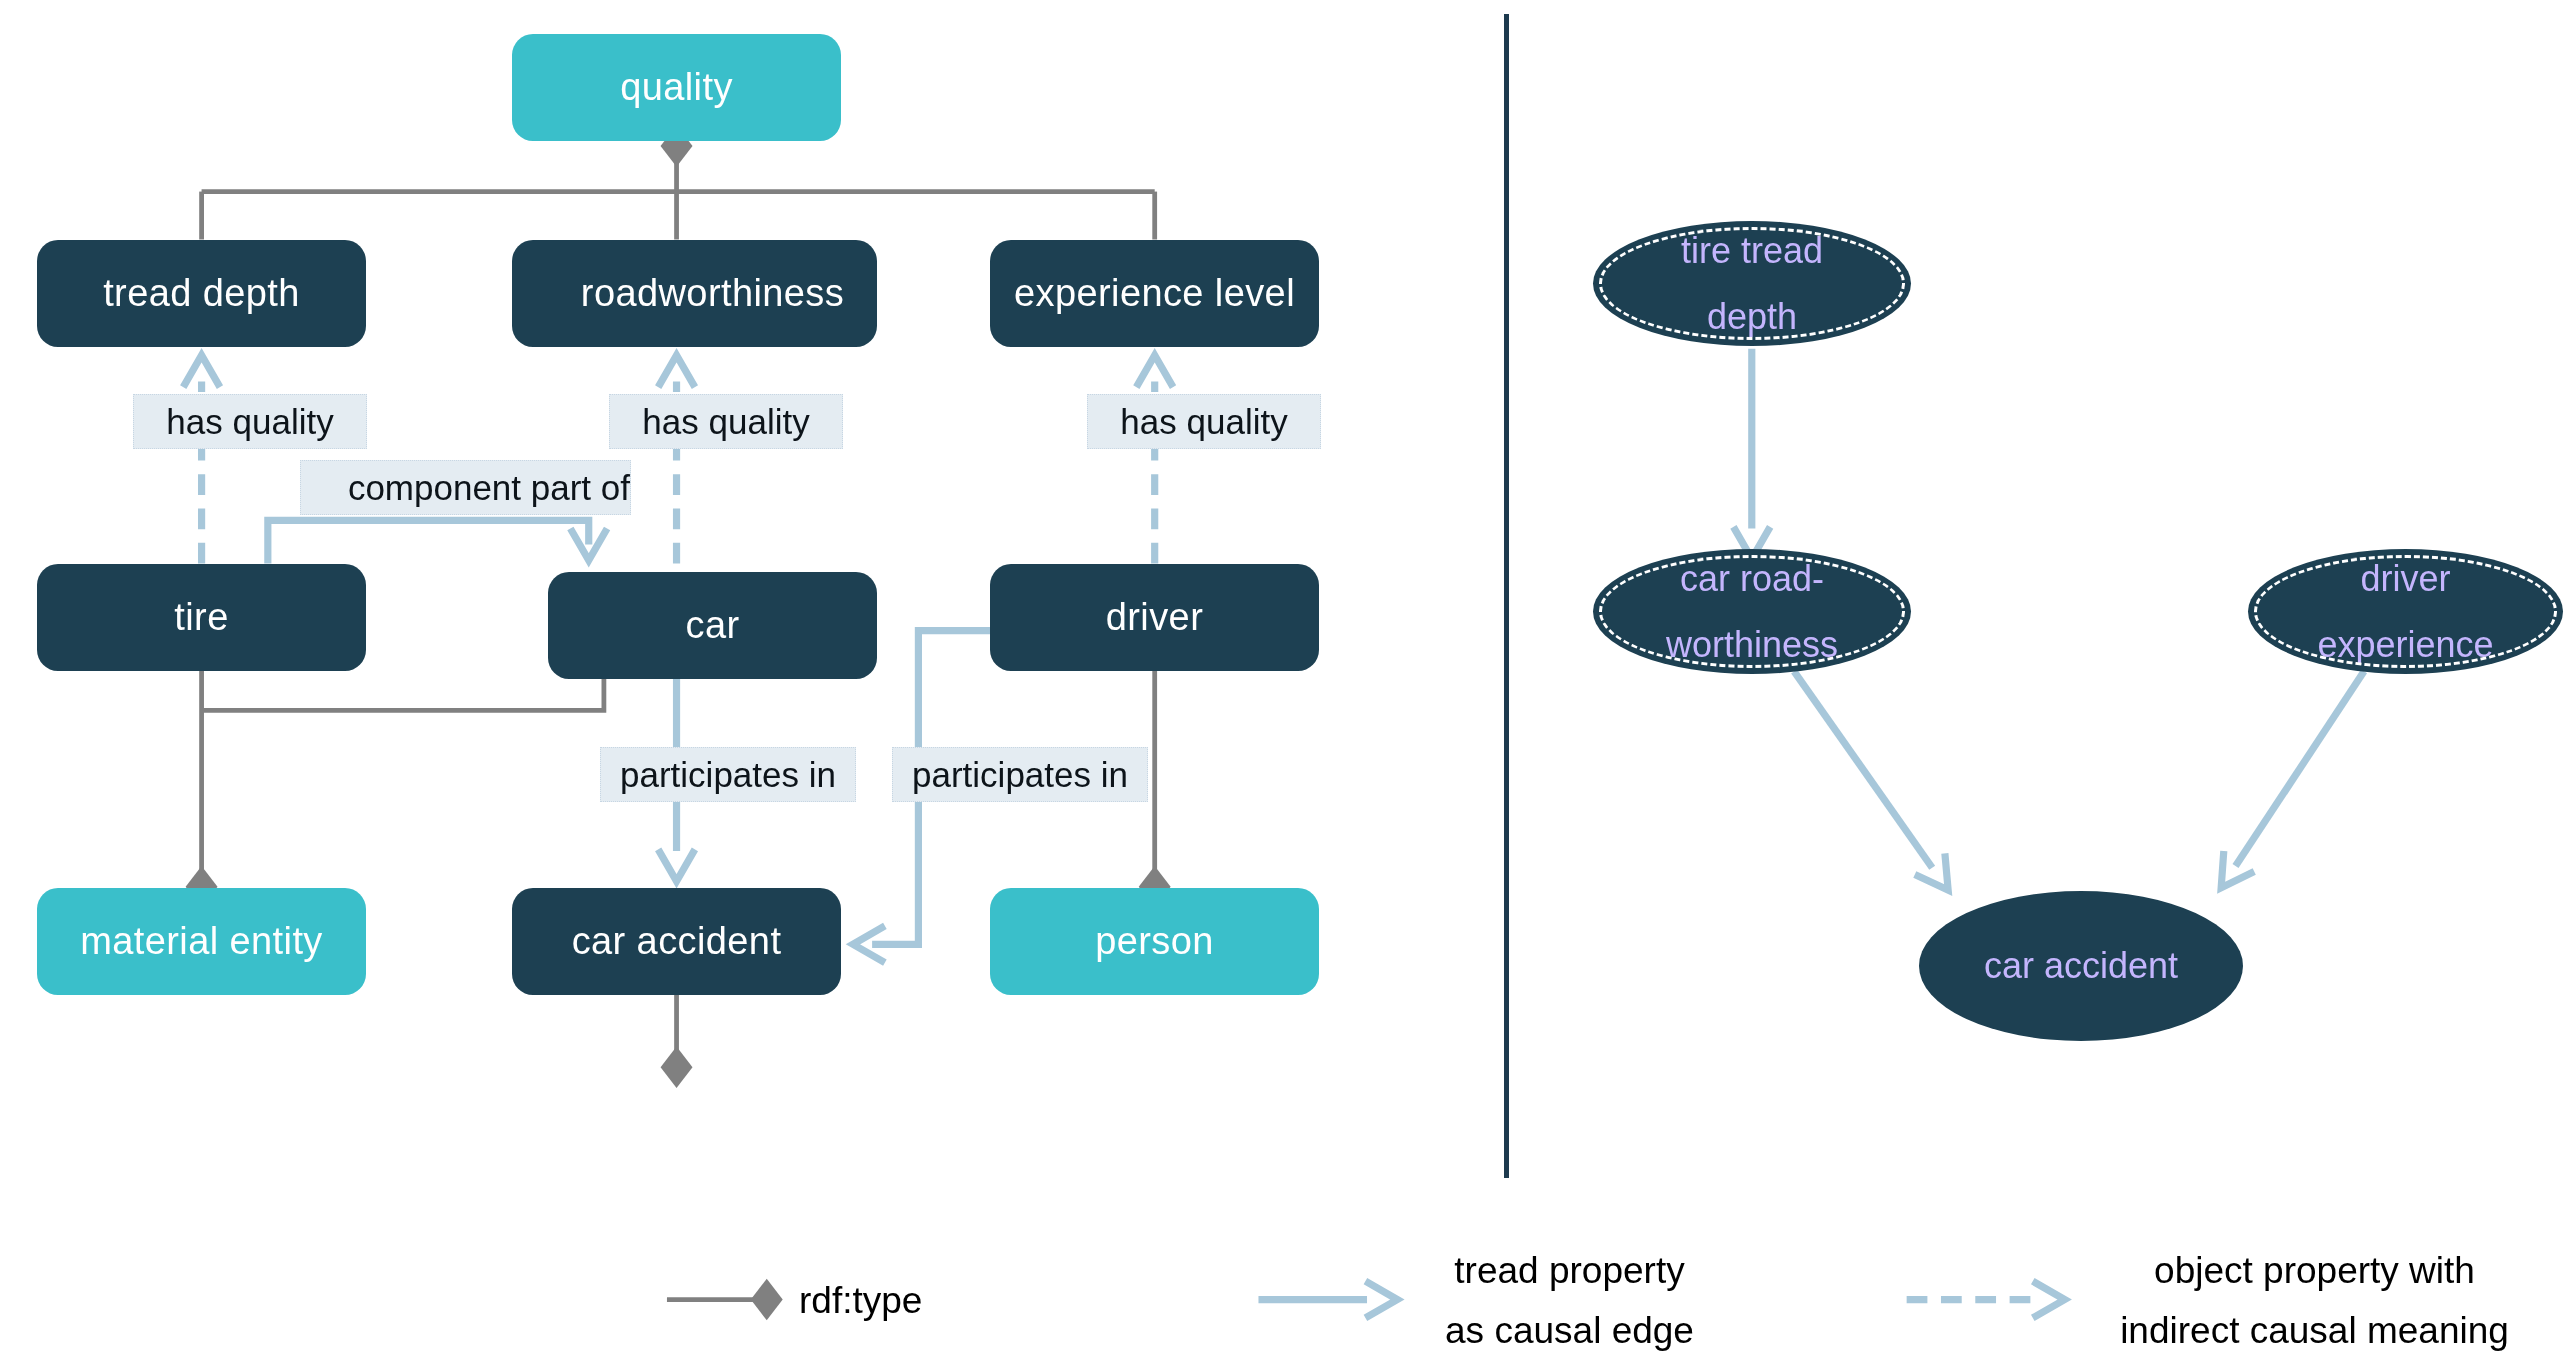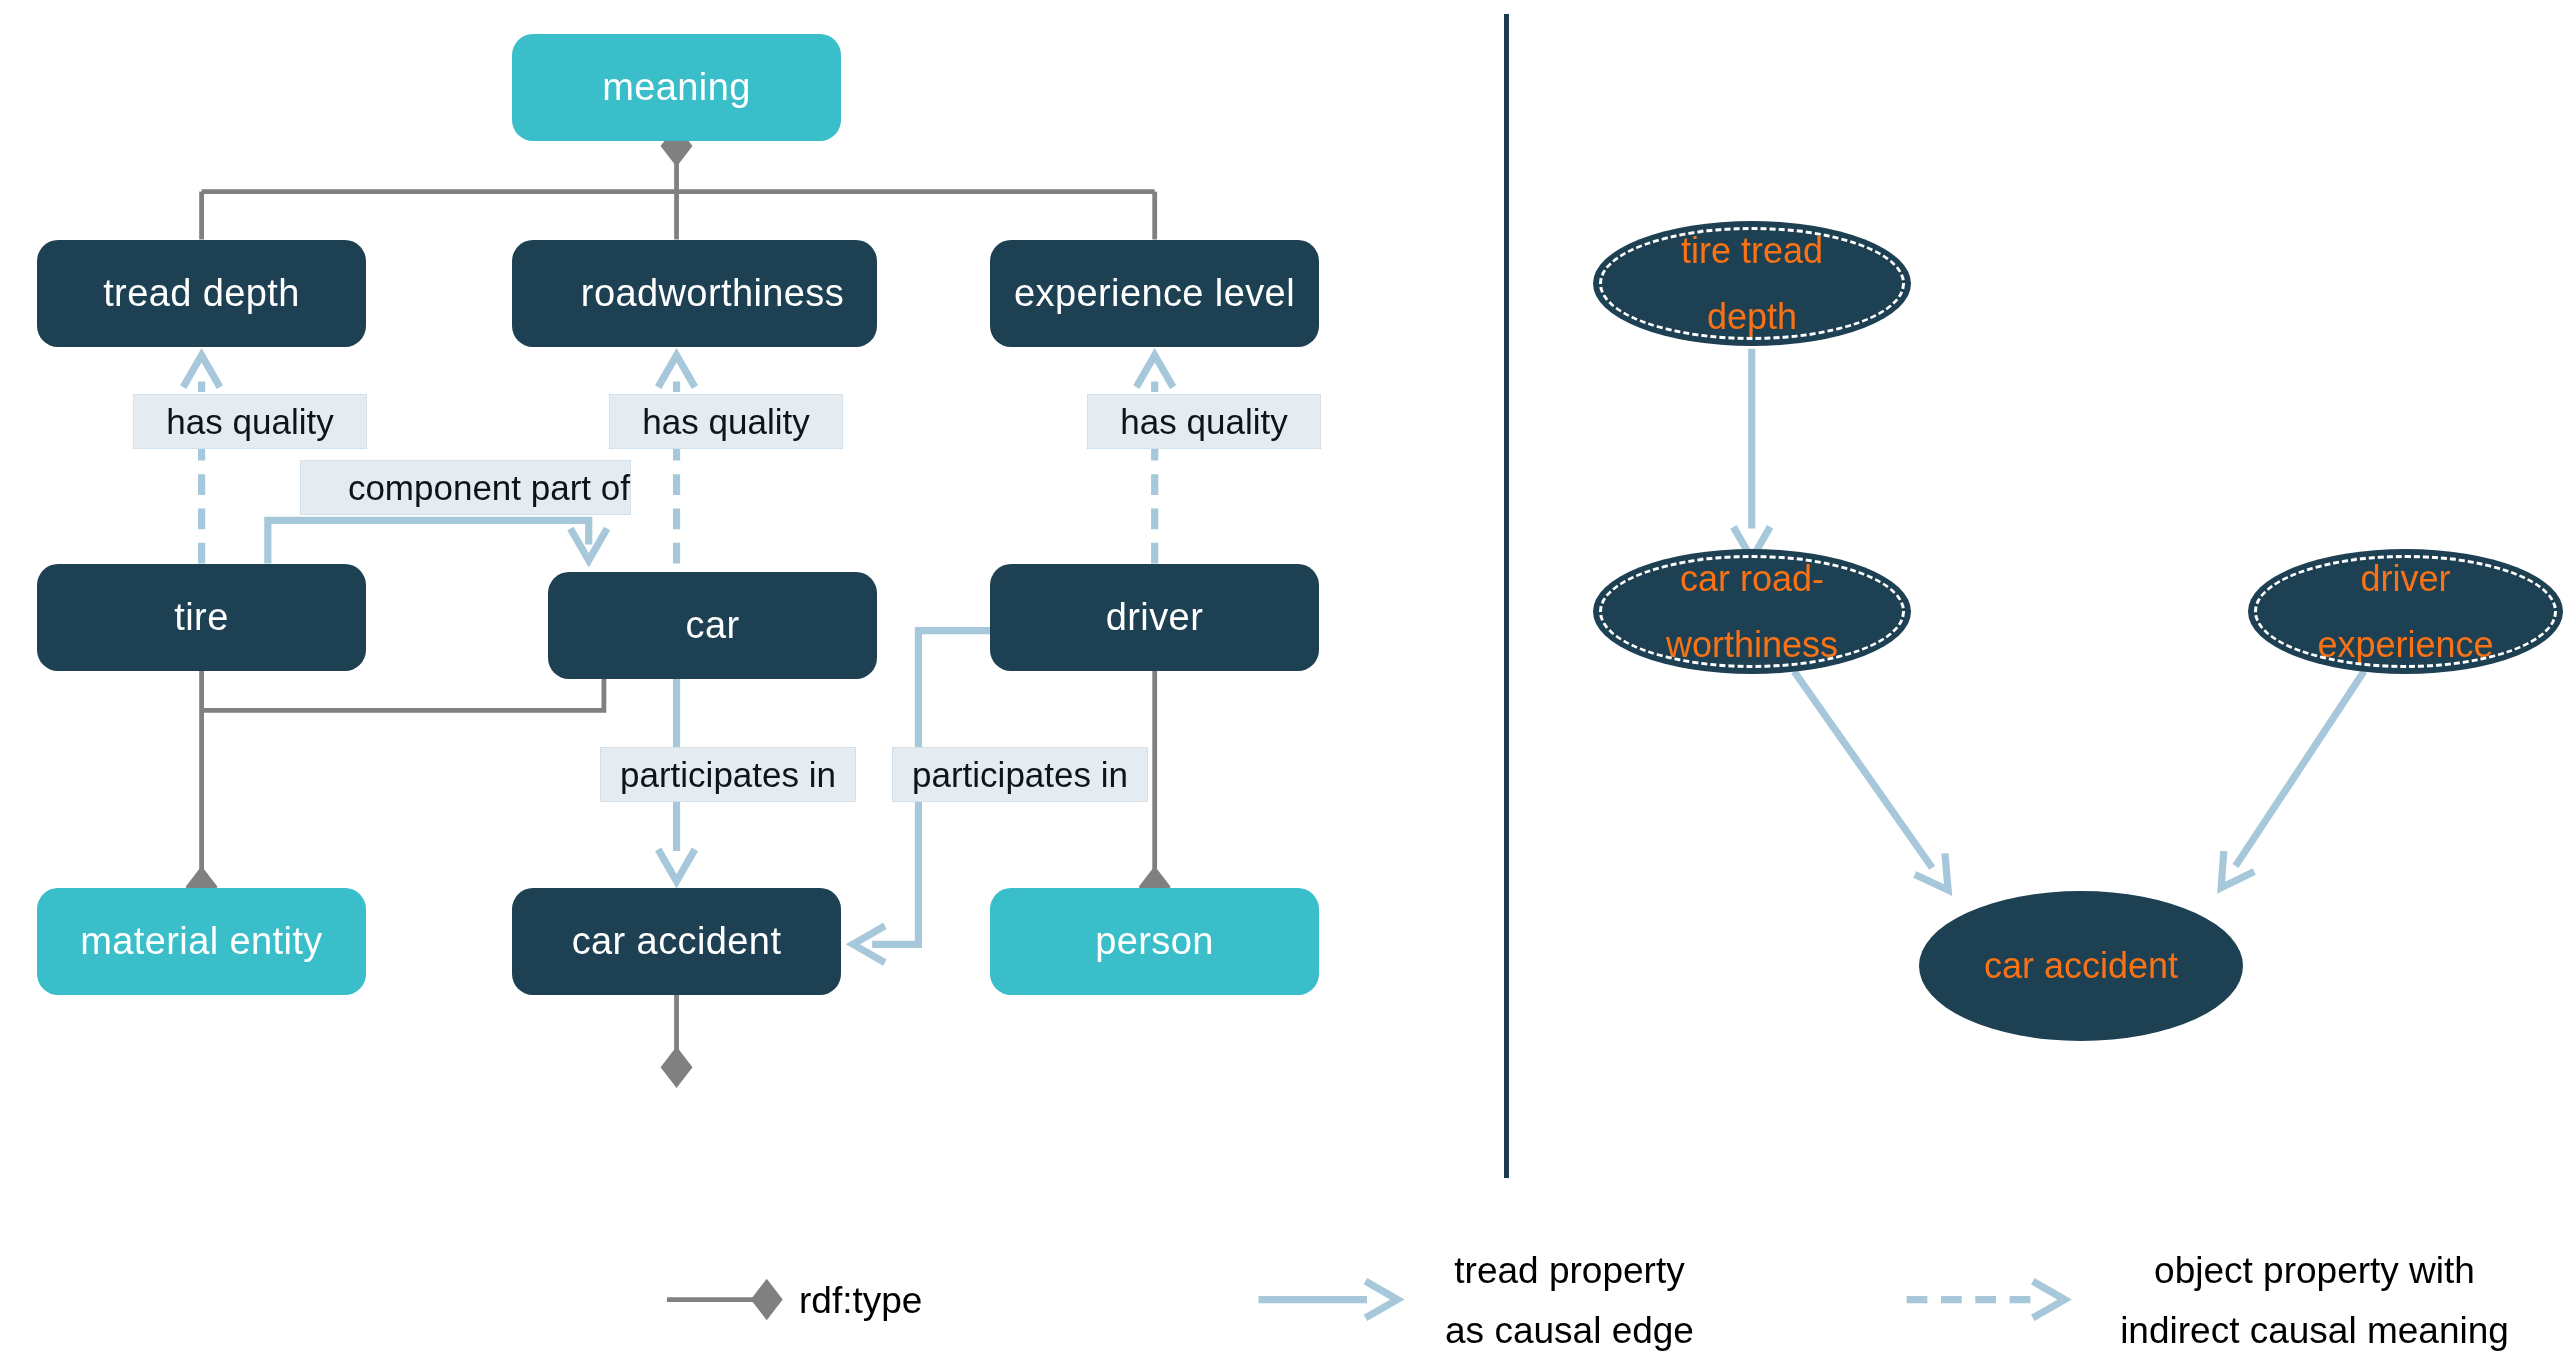--- a/index.html
+++ b/index.html
@@ -16,21 +16,21 @@
   .node.upper{background:#3abfca;}
   .node.domain{background:#1d4052;}
   .elabel{
     position:absolute;height:53px;background:#e4ecf2;border:0.8px dotted #c7d6e3;
     display:flex;align-items:center;justify-content:center;
     font-size:35px;color:#0d141a;z-index:3;white-space:nowrap;margin-left:48px;
   }
   .cnode{
     position:absolute;background:#1d4052;border-radius:50%;
     display:flex;flex-direction:column;align-items:center;justify-content:center;
-    color:#f97316;font-size:36px;line-height:58px;z-index:2;text-align:center;gap:8px;
+    color:#c4b5fd;font-size:36px;line-height:58px;z-index:2;text-align:center;gap:8px;
   }
   .cnode.dashed::before{
     content:"";position:absolute;inset:6.4px;border:3.2px dashed #ffffff;border-radius:50%;
   }
   .legend-text{
     position:absolute;color:#000000;font-size:37px;line-height:60px;
     text-align:center;z-index:3;white-space:nowrap;
   }
   .legend-single{
     position:absolute;color:#000000;font-size:37px;z-index:3;white-space:nowrap;
@@ -94,21 +94,21 @@
       <path d="M-23,-40 L0,0 L23,-40" transform="translate(2586,1628) rotate(-90)"></path>
     </g>
 
     <g>
       <path d="M835,1628 H945" stroke="#808080" stroke-width="6" fill="none"></path>
       <polygon points="960,1602 980,1628 960,1654 940,1628" fill="#808080"></polygon>
     </g>
   </svg>
 
   <div class="node upper" style="left:512px;top:34px;">
-      <span>meaning</span>
+      <span>quality</span>
     </div>
   <div class="node domain" style="left:37px;top:240px;">
       <span>tread depth</span>
     </div>
   <div class="node domain" style="left:512px;top:240px;padding-left:36px;">
       <span>roadworthiness</span>
     </div>
   <div class="node domain" style="left:990px;top:240px;">
       <span>experience level</span>
     </div>

